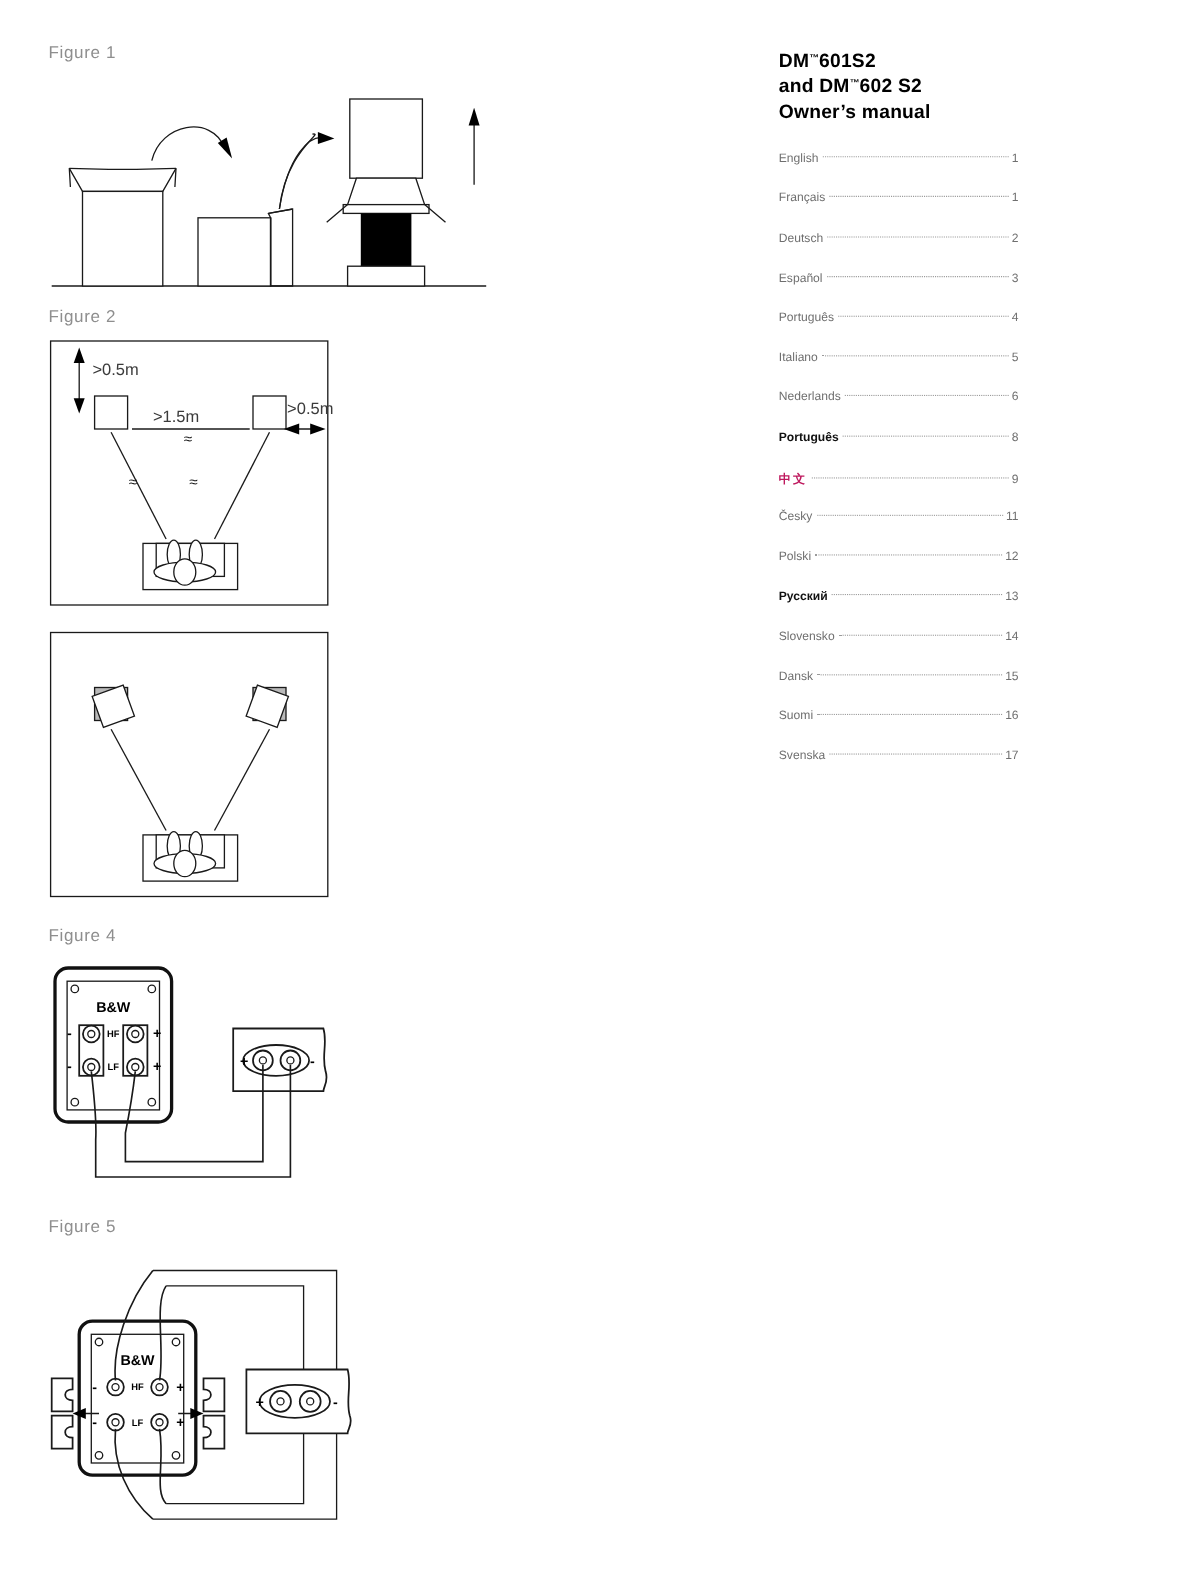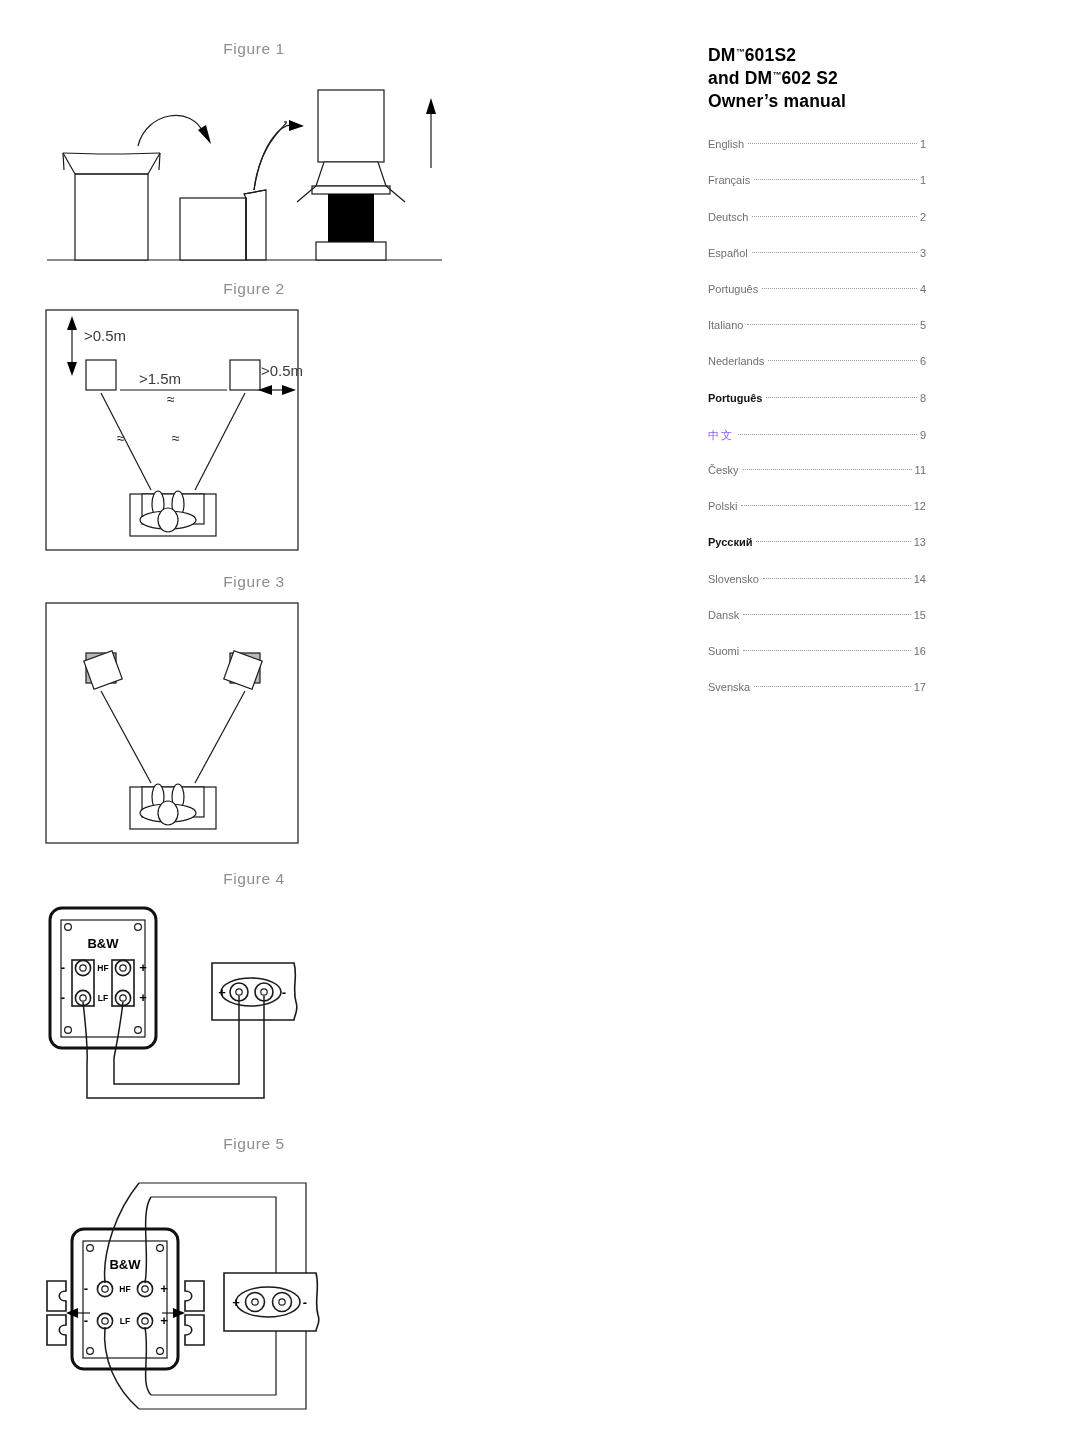--- a/index.html
+++ b/index.html
@@ -29,21 +29,20 @@
     top: 40px;
     width: 420px;
   }
   .fig-label {
     font-size: 15.5px;
     color: #8e8e8e;
     letter-spacing: 0.6px;
     font-weight: 400;
     margin: 0 0 10px 0;
     font-family: "Liberation Sans", sans-serif;
-    text-align: center;
   }
   .fig-block { position: relative; }
 
   
   .toc-col {
     position: absolute;
     left: 708px;
     top: 44px;
     width: 218px;
   }
@@ -86,22 +85,22 @@
     flex: 0 0 auto;
     text-align: right;
     color: #6f6f6f;
     padding-left: 2px;
   }
   .toc-row.strong .toc-name {
     color: #111111;
     font-weight: bold;
   }
   .toc-row.cjk .toc-name {
-    color: #8b5cf6;
-    font-weight: normal;
+    color: #be185d;
+    font-weight: bold;
     letter-spacing: 2px;
   }
 
   svg { display: block; }
   .ln { fill: none; stroke: #1a1a1a; stroke-width: 1.6; }
   .ln-thin { fill: none; stroke: #1a1a1a; stroke-width: 1.2; }
   .ln-thick { fill: none; stroke: #111111; stroke-width: 3; }
   .wire { fill: none; stroke: #1a1a1a; stroke-width: 1.5; }
   .fillwhite { fill: #ffffff; }
   .fillblack { fill: #000000; }
@@ -232,21 +231,20 @@
           <rect class="fillwhite ln-thin" x="98" y="186" width="62" height="30"></rect>
           <ellipse class="fillwhite ln-thin" cx="114" cy="196" rx="6" ry="13"></ellipse>
           <ellipse class="fillwhite ln-thin" cx="134" cy="196" rx="6" ry="13"></ellipse>
           <ellipse class="fillwhite ln-thin" cx="124" cy="212" rx="28" ry="9"></ellipse>
           <ellipse class="fillwhite ln-thin" cx="124" cy="212" rx="10" ry="12"></ellipse>
         </g>
       </svg>
     </div>
 
     <div class="fig-block" style="margin-top:20px">
-      <p class="fig-label">Figure 3</p>
       <svg width="260" height="245" viewBox="0 0 260 245">
         <rect class="fillwhite ln-thin" x="2" y="2" width="252" height="240"></rect>
 
         <g>
           <rect class="fillgray ln-thin" x="42" y="52" width="30" height="30"></rect>
           <rect class="fillwhite ln-thin" x="44" y="54" width="30" height="30" transform="rotate(-20 59 69)"></rect>
         </g>
 
         <g>
           <rect class="fillgray ln-thin" x="186" y="52" width="30" height="30"></rect>

